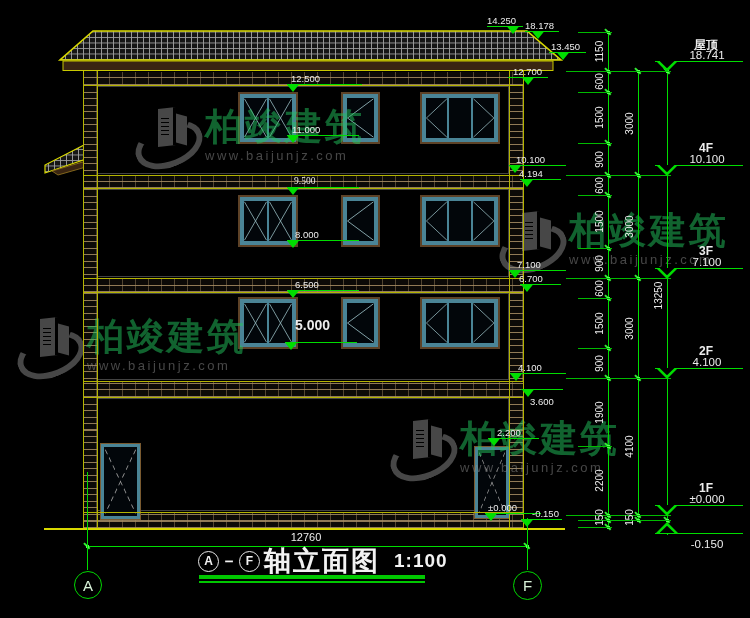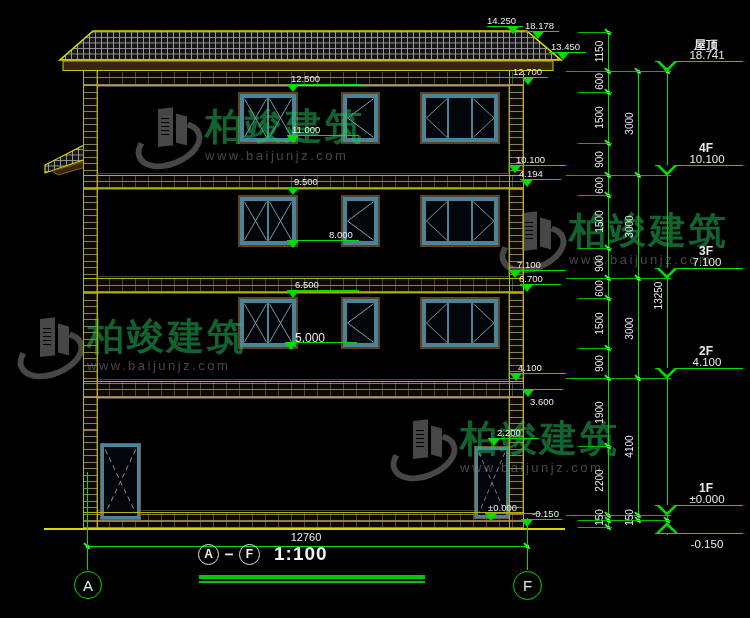--- a/index.html
+++ b/index.html
@@ -107,20 +107,21 @@
     <div>
         <div class="wm-brand">柏竣建筑</div>
          <div class="wm-url">www.baijunjz.com</div>
       </div>
   </div>
 
   <div class="titlebar">
     <div class="cbubble">A</div>
     <span class="tdash">－</span>
     <div class="cbubble">F</div>
+    <span class="tname">轴立面图</span>
     <span class="tscale">1:100</span>
   </div>
   <div class="underline1"></div>
   <div class="underline2"></div>
 
   <div class="botdim">12760</div>
 
   <div class="axis-bubble" style="left:74px;top:571px;width:26px;height:26px;">A</div>
   <div class="axis-bubble" style="left:513px;top:571px;width:27px;height:27px;">F</div>
 <div class="brick" style="position: absolute; left: 83px; top: 71px; width: 14px; height: 457px; z-index: 1;"></div>
@@ -389,30 +390,30 @@
     <div style="position: absolute; left: 508px; top: 77px; width: 40px; height: 1.2px; background: rgb(0, 221, 0); z-index: 5;"></div>
     <div style="position: absolute; left: 513px; top: 66px; height: 10px; color: rgb(236, 236, 236); font-size: 9.5px; white-space: nowrap; z-index: 6;">12.700</div>
     <div style="position: absolute; left: 286.5px; top: 84px; width: 13px; height: 8px; background: rgb(0, 221, 0); clip-path: polygon(0px 0px, 100% 0px, 50% 100%); z-index: 5;"></div>
     <div style="position: absolute; left: 287px; top: 84px; width: 75px; height: 1.2px; background: rgb(0, 221, 0); z-index: 5;"></div>
     <div style="position: absolute; left: 291px; top: 73px; height: 10px; color: rgb(236, 236, 236); font-size: 9.5px; white-space: nowrap; z-index: 6;">12.500</div>
     <div style="position: absolute; left: 286.5px; top: 135px; width: 13px; height: 8px; background: rgb(0, 221, 0); clip-path: polygon(0px 0px, 100% 0px, 50% 100%); z-index: 5;"></div>
     <div style="position: absolute; left: 287px; top: 135px; width: 72px; height: 1.2px; background: rgb(0, 221, 0); z-index: 5;"></div>
     <div style="position: absolute; left: 292px; top: 124px; height: 10px; color: rgb(236, 236, 236); font-size: 9.5px; white-space: nowrap; z-index: 6;">11.000</div>
     <div style="position: absolute; left: 286.5px; top: 187px; width: 13px; height: 8px; background: rgb(0, 221, 0); clip-path: polygon(0px 0px, 100% 0px, 50% 100%); z-index: 5;"></div>
     <div style="position: absolute; left: 287px; top: 187px; width: 72px; height: 1.2px; background: rgb(0, 221, 0); z-index: 5;"></div>
-    <div style="position: absolute; left: 294px; top: 176px; height: 10px; color: rgb(236, 236, 236); font-size: 9.5px; white-space: nowrap; z-index: 6;">9.500</div>
+    <div style="position: absolute; left: 294px; top: 176px; height: 10px; color: rgb(236, 236, 236); font-size: 9.5px; white-space: nowrap; z-index: 6; font-family: Liberation Serif, serif;">9.500</div>
     <div style="position: absolute; left: 286.5px; top: 240px; width: 13px; height: 8px; background: rgb(0, 221, 0); clip-path: polygon(0px 0px, 100% 0px, 50% 100%); z-index: 5;"></div>
     <div style="position: absolute; left: 287px; top: 240px; width: 72px; height: 1.2px; background: rgb(0, 221, 0); z-index: 5;"></div>
-    <div style="position: absolute; left: 295px; top: 229px; height: 10px; color: rgb(236, 236, 236); font-size: 9.5px; white-space: nowrap; z-index: 6; margin-left: 34px;">8.000</div>
+    <div style="position: absolute; left: 295px; top: 229px; height: 10px; color: rgb(236, 236, 236); font-size: 9.5px; white-space: nowrap; z-index: 6;">8.000</div>
     <div style="position: absolute; left: 286.5px; top: 290px; width: 13px; height: 8px; background: rgb(0, 221, 0); clip-path: polygon(0px 0px, 100% 0px, 50% 100%); z-index: 5;"></div>
     <div style="position: absolute; left: 287px; top: 290px; width: 72px; height: 1.2px; background: rgb(0, 221, 0); z-index: 5;"></div>
     <div style="position: absolute; left: 295px; top: 279px; height: 10px; color: rgb(236, 236, 236); font-size: 9.5px; white-space: nowrap; z-index: 6;">6.500</div>
     <div style="position: absolute; left: 284.5px; top: 342px; width: 13px; height: 8px; background: rgb(0, 221, 0); clip-path: polygon(0px 0px, 100% 0px, 50% 100%); z-index: 5;"></div>
     <div style="position: absolute; left: 285px; top: 342px; width: 72px; height: 1.2px; background: rgb(0, 221, 0); z-index: 5;"></div>
-    <div style="position: absolute; left: 295px; top: 331px; height: 10px; color: rgb(236, 236, 236); font-size: 12px; white-space: nowrap; z-index: 6;">5.000</div>
+    <div style="position: absolute; left: 295px; top: 317px; height: 10px; color: rgb(236, 236, 236); font-size: 14px; white-space: nowrap; z-index: 6; font-weight: bold;">5.000</div>
     <div style="position: absolute; left: 508.5px; top: 165px; width: 13px; height: 8px; background: rgb(0, 221, 0); clip-path: polygon(0px 0px, 100% 0px, 50% 100%); z-index: 5;"></div>
     <div style="position: absolute; left: 509px; top: 165px; width: 57px; height: 1.2px; background: rgb(0, 221, 0); z-index: 5;"></div>
     <div style="position: absolute; left: 516px; top: 154px; height: 10px; color: rgb(236, 236, 236); font-size: 9.5px; white-space: nowrap; z-index: 6;">10.100</div>
     <div style="position: absolute; left: 520.5px; top: 179px; width: 13px; height: 8px; background: rgb(0, 221, 0); clip-path: polygon(0px 0px, 100% 0px, 50% 100%); z-index: 5;"></div>
     <div style="position: absolute; left: 520px; top: 179px; width: 41px; height: 1.2px; background: rgb(0, 221, 0); z-index: 5;"></div>
     <div style="position: absolute; left: 519px; top: 168px; height: 10px; color: rgb(236, 236, 236); font-size: 9.5px; white-space: nowrap; z-index: 6;">4.194</div>
     <div style="position: absolute; left: 508.5px; top: 270px; width: 13px; height: 8px; background: rgb(0, 221, 0); clip-path: polygon(0px 0px, 100% 0px, 50% 100%); z-index: 5;"></div>
     <div style="position: absolute; left: 509px; top: 270px; width: 57px; height: 1.2px; background: rgb(0, 221, 0); z-index: 5;"></div>
     <div style="position: absolute; left: 517px; top: 259px; height: 10px; color: rgb(236, 236, 236); font-size: 9.5px; white-space: nowrap; z-index: 6;">7.100</div>
     <div style="position: absolute; left: 520.5px; top: 284px; width: 13px; height: 8px; background: rgb(0, 221, 0); clip-path: polygon(0px 0px, 100% 0px, 50% 100%); z-index: 5;"></div>

